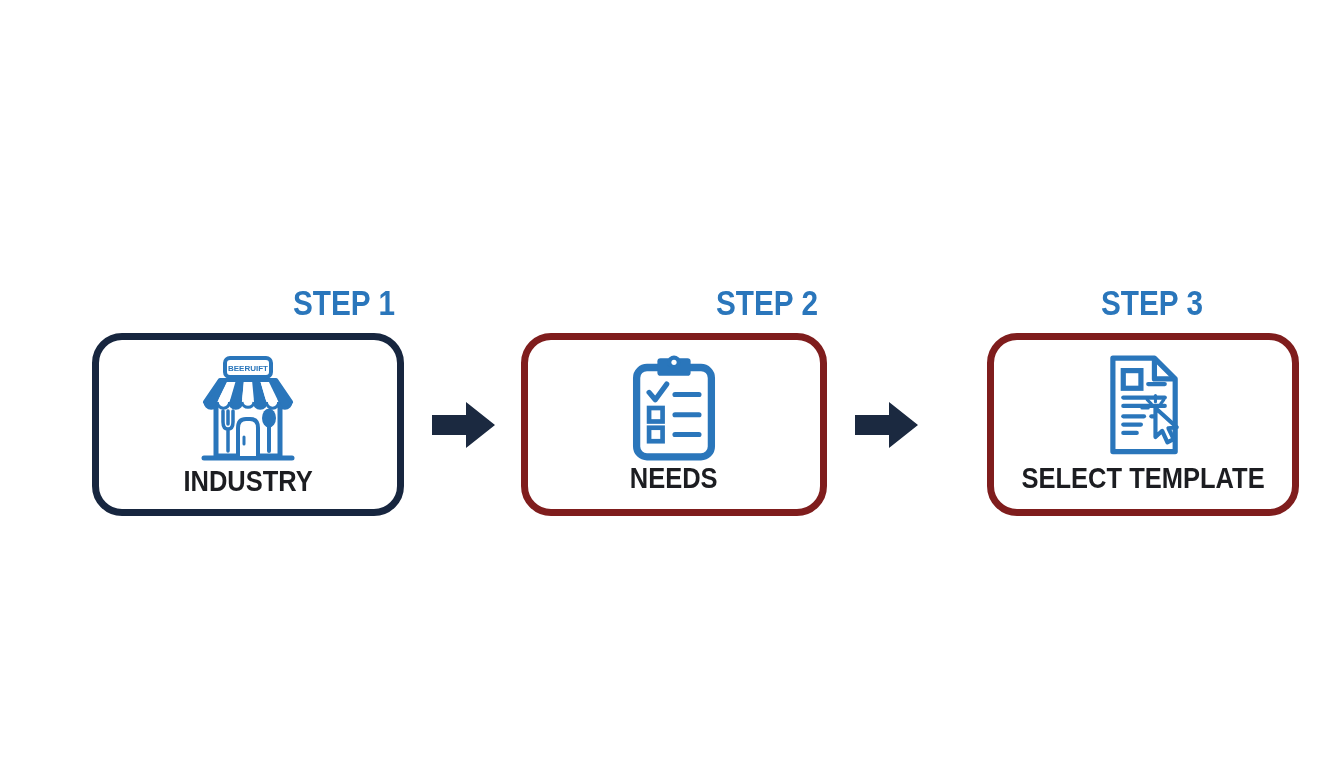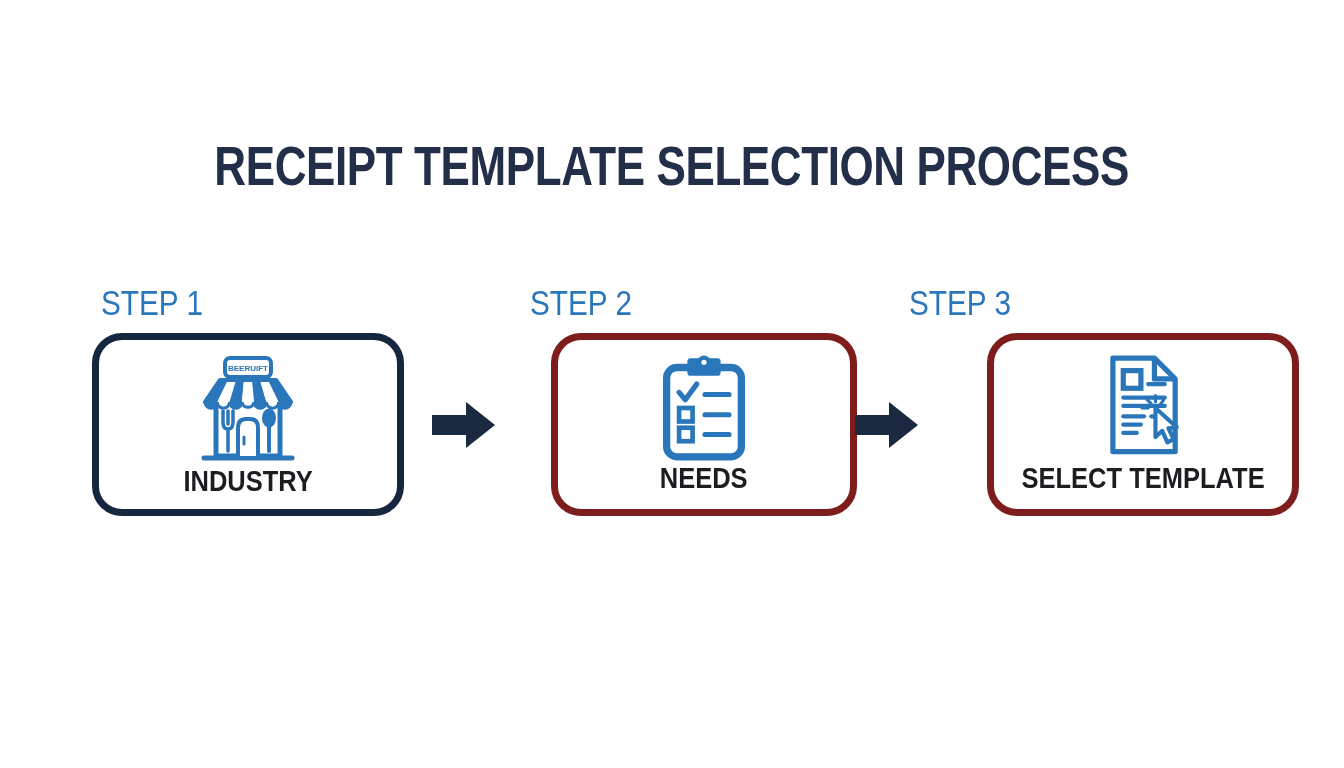--- a/index.html
+++ b/index.html
@@ -17,22 +17,22 @@
     font-weight:bold;
     font-size:55px;
     color:#232e49;
     letter-spacing:-0.5px;
     white-space:nowrap;
   }
   .title .squeeze{display:inline-block;transform:scaleX(0.80);transform-origin:center;}
   .step-label{
     position:absolute;
     top:283px;
-    text-align:left;
-    font-weight:normal;
+    text-align:right;
+    font-weight:bold;
     font-size:35px;
     color:#2a76bb;
     white-space:nowrap;
   }
   .step-label .squeeze{display:inline-block;transform:scaleX(0.85);transform-origin:center;}
   .step-box{
     position:absolute;
     top:333px;
     height:183px;
     box-sizing:border-box;
@@ -50,42 +50,41 @@
     font-weight:bold;
     font-size:30px;
     color:#1c1d21;
     text-align:right;
     white-space:nowrap;
     line-height:1;
   }
   .box-label .squeeze{display:inline-block;transform:scaleX(0.85);transform-origin:center;}
   
   .pos1 .step-box{left:92px;width:312px;}
-  .pos2 .step-box{left:521px;width:306px;margin-left:30px;}
+  .pos2 .step-box{left:521px;width:306px;}
   .pos3 .step-box{left:941px;width:312px;margin-left:46px;}
   .pos1 .step-label{left:92px;width:312px;}
   .pos2 .step-label{left:521px;width:306px;}
   .pos3 .step-label{left:900px;width:312px;}
   .arrow{
     position:absolute;
     top:402px;
     width:63px;height:46px;
     background:#1b2940;
     clip-path:polygon(0 28%, 54% 28%, 54% 0, 100% 50%, 54% 100%, 54% 72%, 0 72%);
   }
   .arrow.a1{left:432px;}
   .arrow.a2{left:855px;}
   .icon-wrap{flex:0 0 auto;display:flex;align-items:center;justify-content:center;}
 </style>
 </head>
 <body>
 
 <div class="canvas">
 
-  <div class="title"><span class="squeeze">RECEIPT TEMPLATE SELECTION PROCESS</span></div>
 
   <div class="pos1">
     <div class="step-label"><span class="squeeze">STEP 1</span></div>
     <div class="step-box dark">
       <div class="icon-wrap">
         <svg width="120" height="112" viewBox="0 0 120 112" aria-hidden="true">
 
           <path d="M16 104 H104" stroke="#2a76bb" stroke-width="5" stroke-linecap="round" fill="none"></path>
 
           <rect x="28" y="48" width="64" height="54" fill="#ffffff" stroke="#2a76bb" stroke-width="5"></rect>

